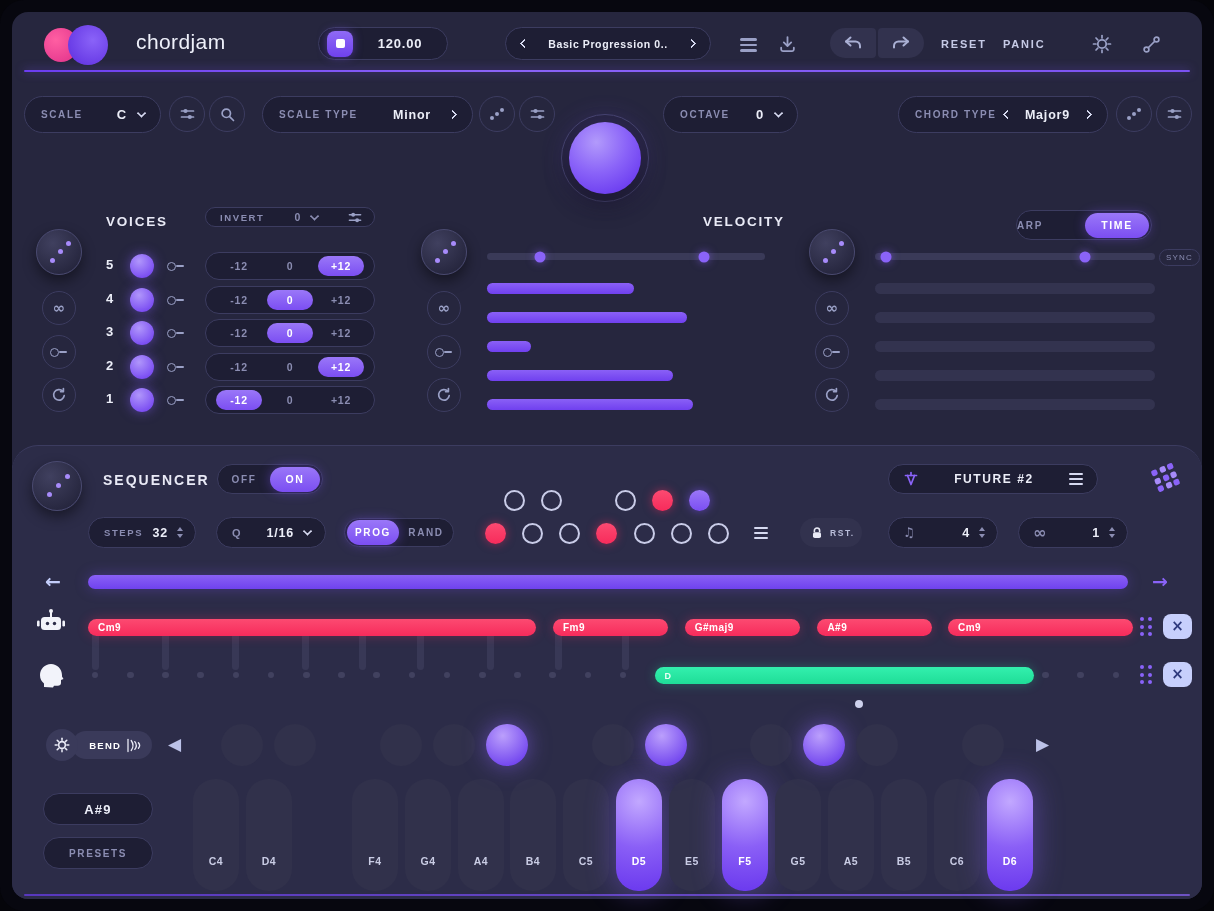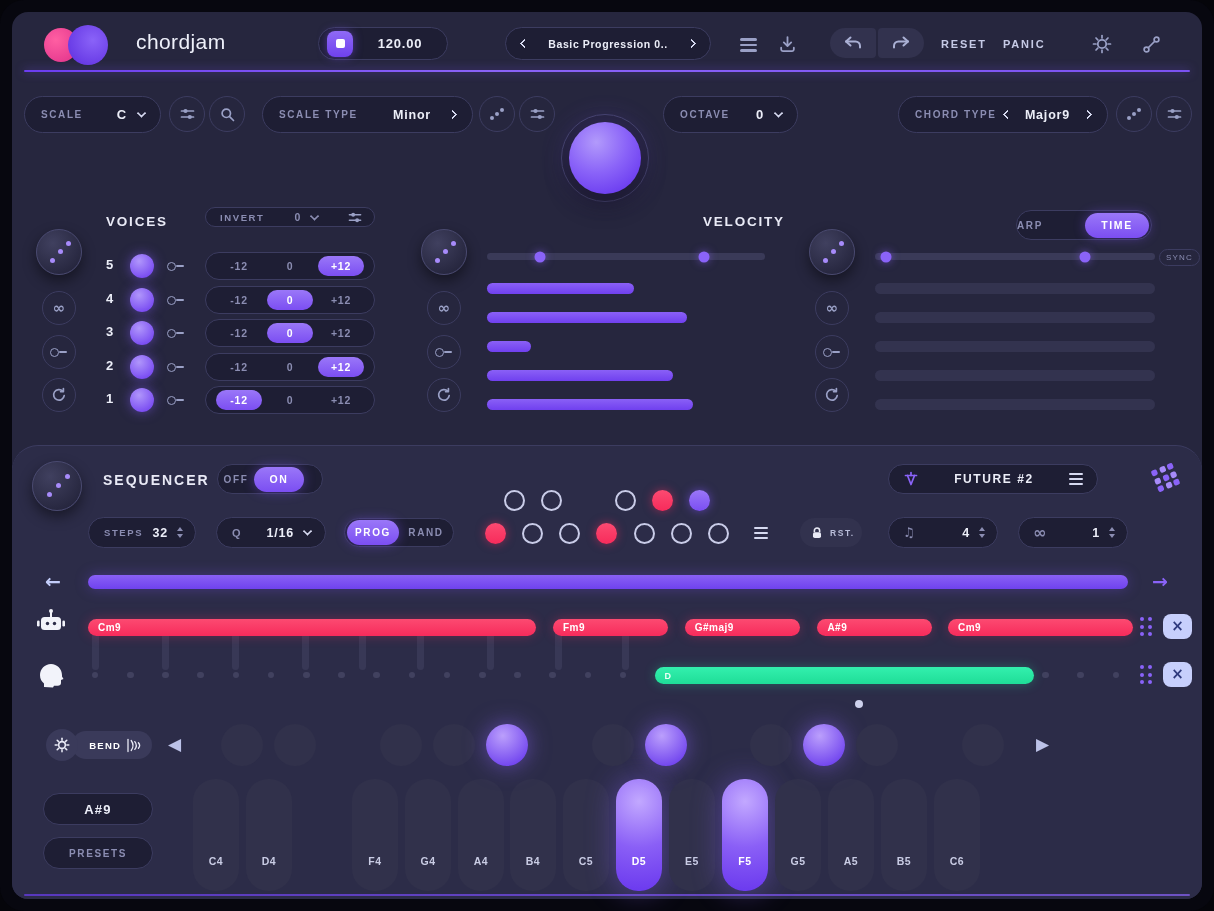--- a/index.html
+++ b/index.html
@@ -257,21 +257,21 @@
   </div>
   <div class="slider-track" style="left:875px;top:253px;width:280px">
       <span class="thumb" style="left: 4%;"></span>
       <span class="thumb" style="left: 75%;"></span>
     </div>
   <div class="sync" style="left:1159px;top:249px">SYNC</div>
 
   <div class="title" style="left:103px;top:472px;font-size:14px;letter-spacing:2px">SEQUENCER</div>
   <div class="pill" style="left:217px;top:464px;width:106px;height:30px;border-radius:16px">
     <span class="lbl" style="flex:1;text-align:center">OFF</span>
-    <span class="seg-on" style="width:50px;margin-right:18px">ON</span>
+    <span class="seg-on" style="width:50px;margin-right:2px">ON</span>
   </div>
 
   <div class="pill" style="left:888px;top:464px;width:210px;height:30px;border-radius:16px">
     <svg width="16" height="16" viewBox="0 0 16 16" class="st" style="stroke:#8a63f8;margin-left:14px">
         <line x1="8" y1="1.5" x2="8" y2="4.5"></line>
         <line x1="2.5" y1="4.5" x2="13.5" y2="4.5"></line>
         <path d="M4.5 4.5 8 13.5 11.5 4.5"></path>
       </svg>
     <span class="val" style="flex:1;text-align:center;font-size:12px;letter-spacing:1.6px">FUTURE #2</span>
     <div class="hamb light" style="margin-right:14px">
@@ -629,20 +629,23 @@
     </div>
     <div class="key" style="left: 828px; top: 779px;">
       <span class="klabel">A5</span>
     </div>
     <div class="key" style="left: 881px; top: 779px;">
       <span class="klabel">B5</span>
     </div>
     <div class="key" style="left: 934px; top: 779px;">
       <span class="klabel">C6</span>
     </div>
+    <div class="key lit" style="left: 987px; top: 779px;">
+      <span class="klabel">D6</span>
+    </div>
     <div class="pad" style="left: 221px; top: 724px;"></div>
     <div class="pad" style="left: 274px; top: 724px;"></div>
     <div class="pad" style="left: 380px; top: 724px;"></div>
     <div class="pad" style="left: 433px; top: 724px;"></div>
     <div class="pad lit" style="left: 486px; top: 724px;"></div>
     <div class="pad" style="left: 592px; top: 724px;"></div>
     <div class="pad lit" style="left: 645px; top: 724px;"></div>
     <div class="pad" style="left: 750px; top: 724px;"></div>
     <div class="pad lit" style="left: 803px; top: 724px;"></div>
     <div class="pad" style="left: 856px; top: 724px;"></div>

